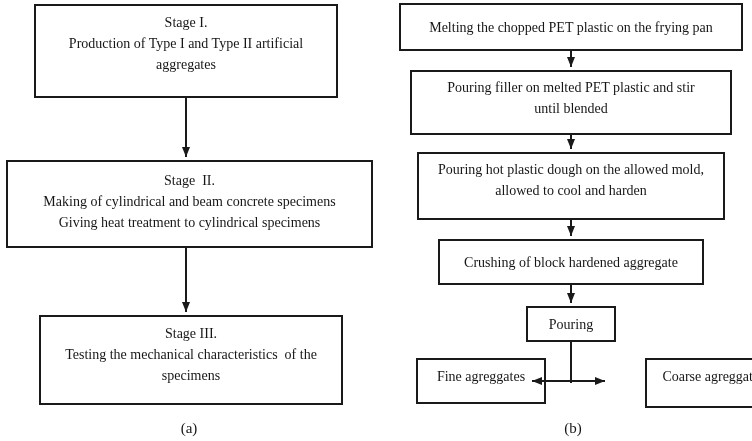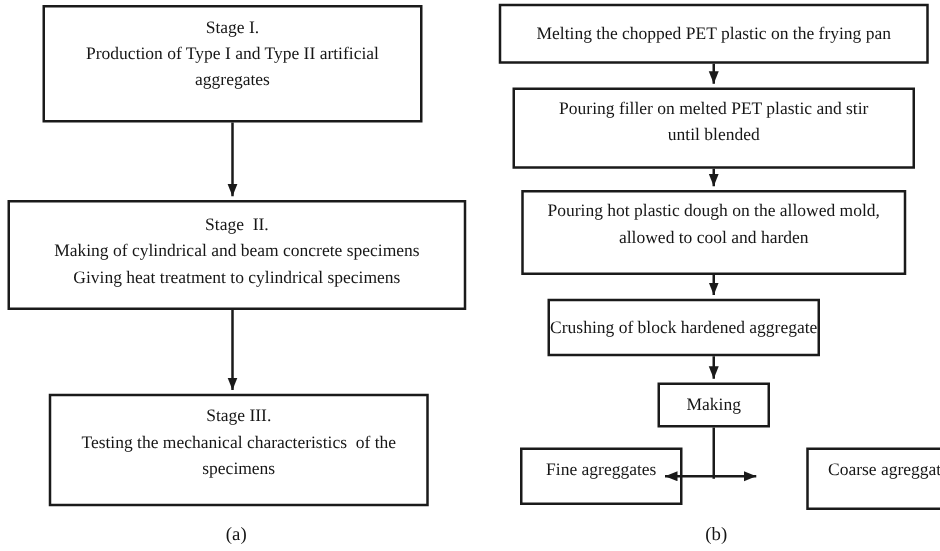--- a/index.html
+++ b/index.html
@@ -81,26 +81,26 @@
     <div class="box va-top" style="left:410px; top:70px; width:322px; height:65px; padding-top:5px;">
       <div class="ln">Pouring filler on melted PET plastic and stir</div>
       <div class="ln">until blended</div>
     </div>
 
     <div class="box va-top" style="left:417px; top:152px; width:308px; height:68px; padding-top:5px;">
       <div class="ln">Pouring hot plastic dough on the allowed mold,</div>
       <div class="ln">allowed to cool and harden</div>
     </div>
 
-    <div class="box va-center" style="left:438px; top:239px; width:218px; height:46px;">
+    <div class="box va-center" style="left:438px; top:239px; width:266px; height:46px;">
       <div class="ln">Crushing of block hardened aggregate</div>
     </div>
 
     <div class="box va-center" style="left:526px; top:306px; width:90px; height:36px;">
-      <div class="ln">Making</div>
+      <div class="ln">Pouring</div>
     </div>
 
     <div class="box va-top" style="left:399px; top:358px; width:130px; height:46px;margin-left:17px;">
       <div class="ln">Fine agreggates</div>
     </div>
 
     <div class="box va-top" style="left:609px; top:358px; width:137px; height:50px;margin-left:36px;">
       <div class="ln">Coarse agreggates</div>
     </div>
 

